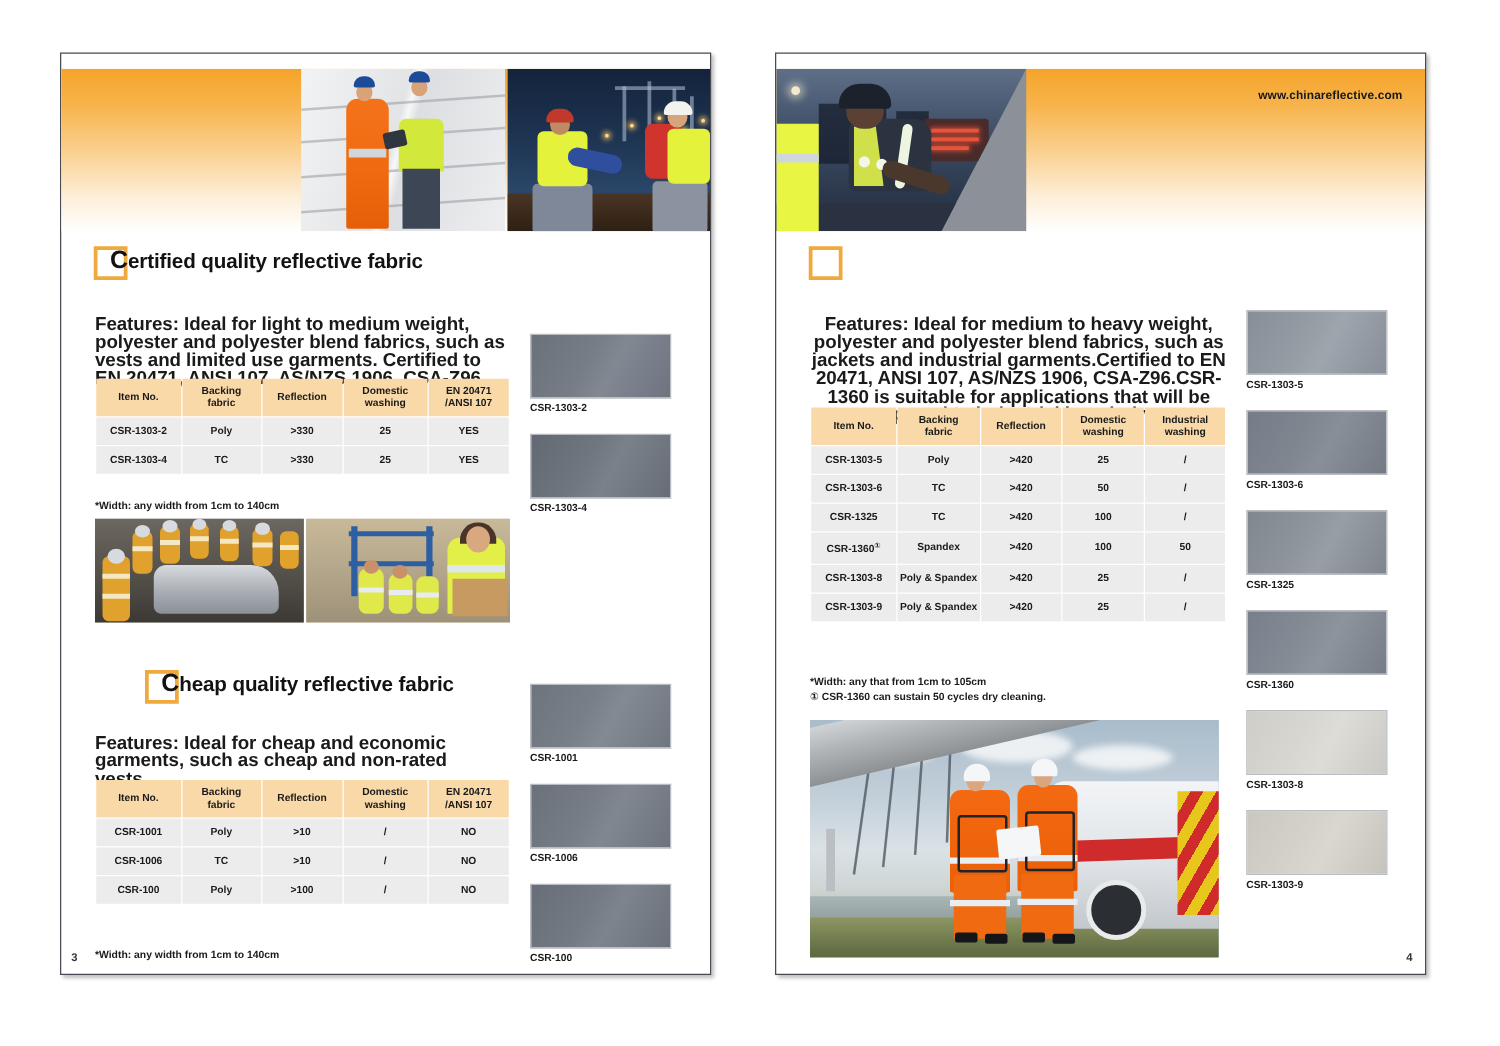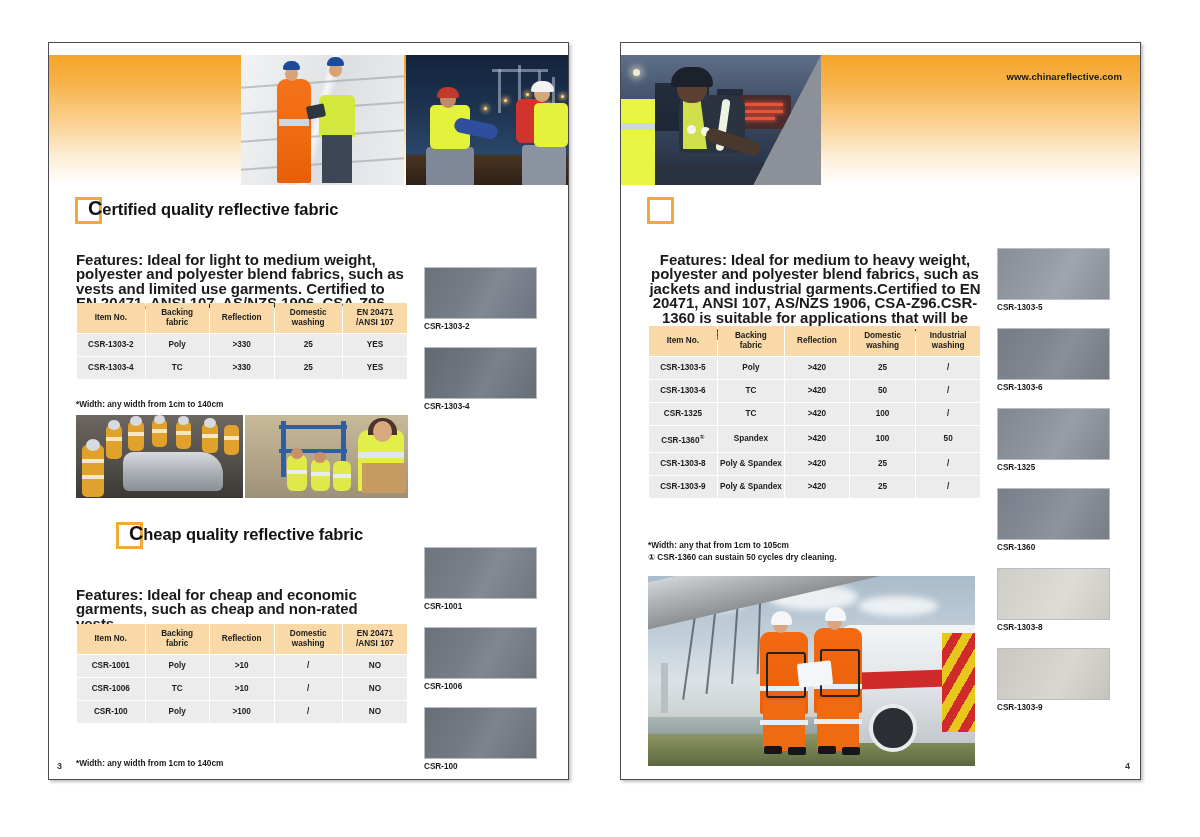--- a/index.html
+++ b/index.html
@@ -353,21 +353,21 @@
           <i></i>
         </div>
       <div class="woman">
         <div class="coat"></div>
           <div class="hair"></div>
           <div class="head"></div>
           <div class="box"></div>
       </div>
     </div>
 
-    <div class="sec-head" style="left:26px;top:479px;padding-left:41px;">
+    <div class="sec-head" style="left:26px;top:493px;padding-left:41px;">
       <div class="letter-box"></div>
       <div class="sec-title">
         <span class="cap">C</span><span>heap quality reflective fabric</span>
       </div>
     </div>
 
     <p class="features" style="left:27px;top:545px;width:320px;margin:0;">Features: Ideal for cheap and economic garments, such as cheap and non-rated vests.</p>
 
     <table class="spec" style="left:27px;top:580px;width:332px;">
       <thead>

